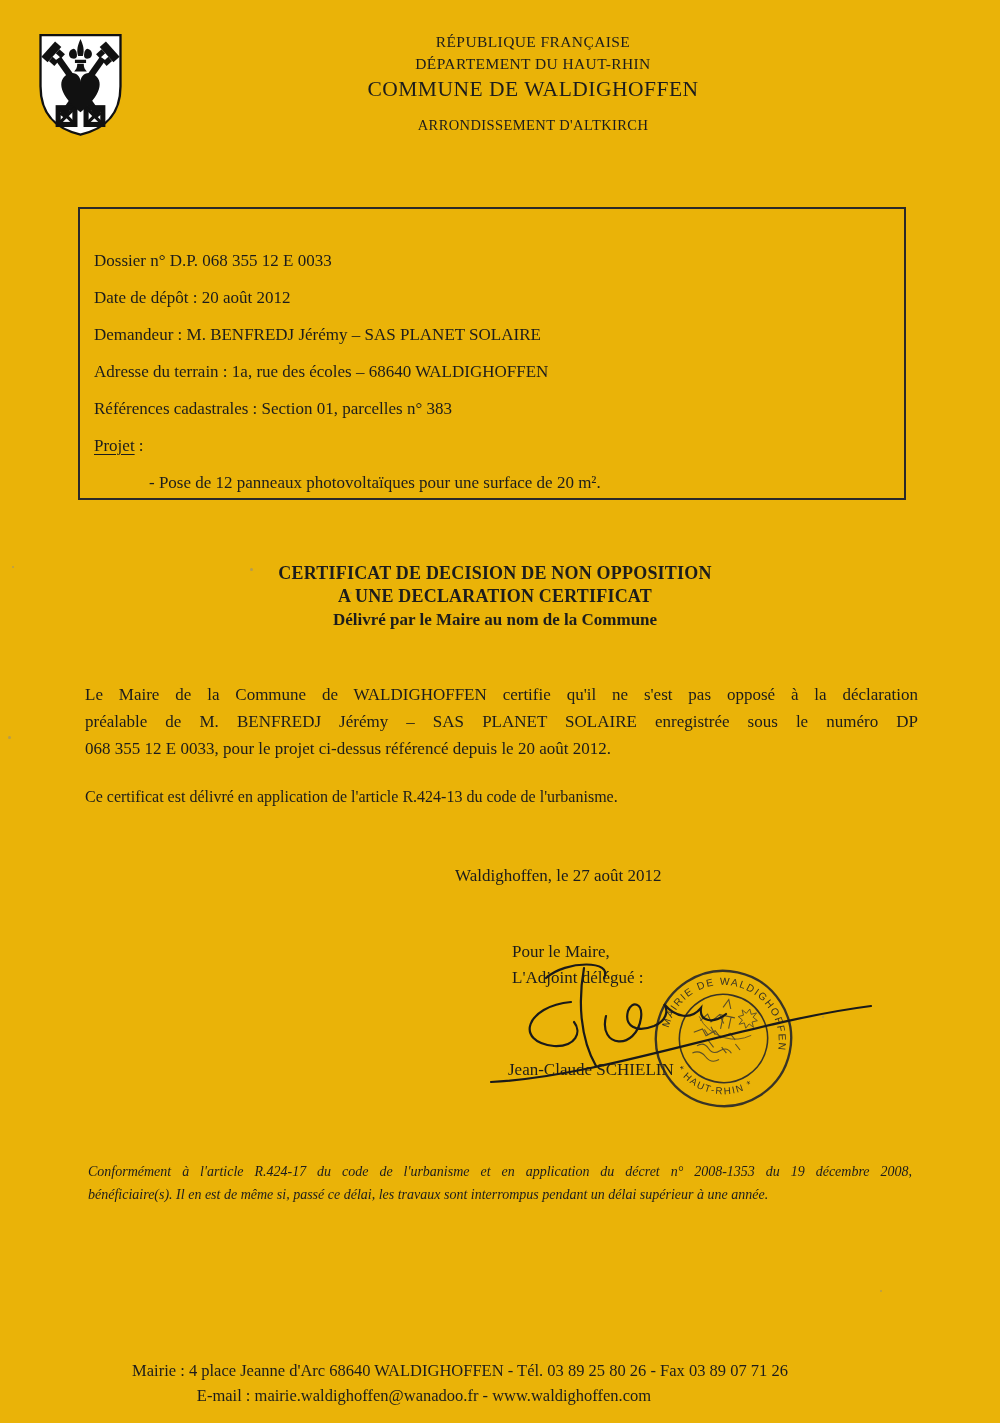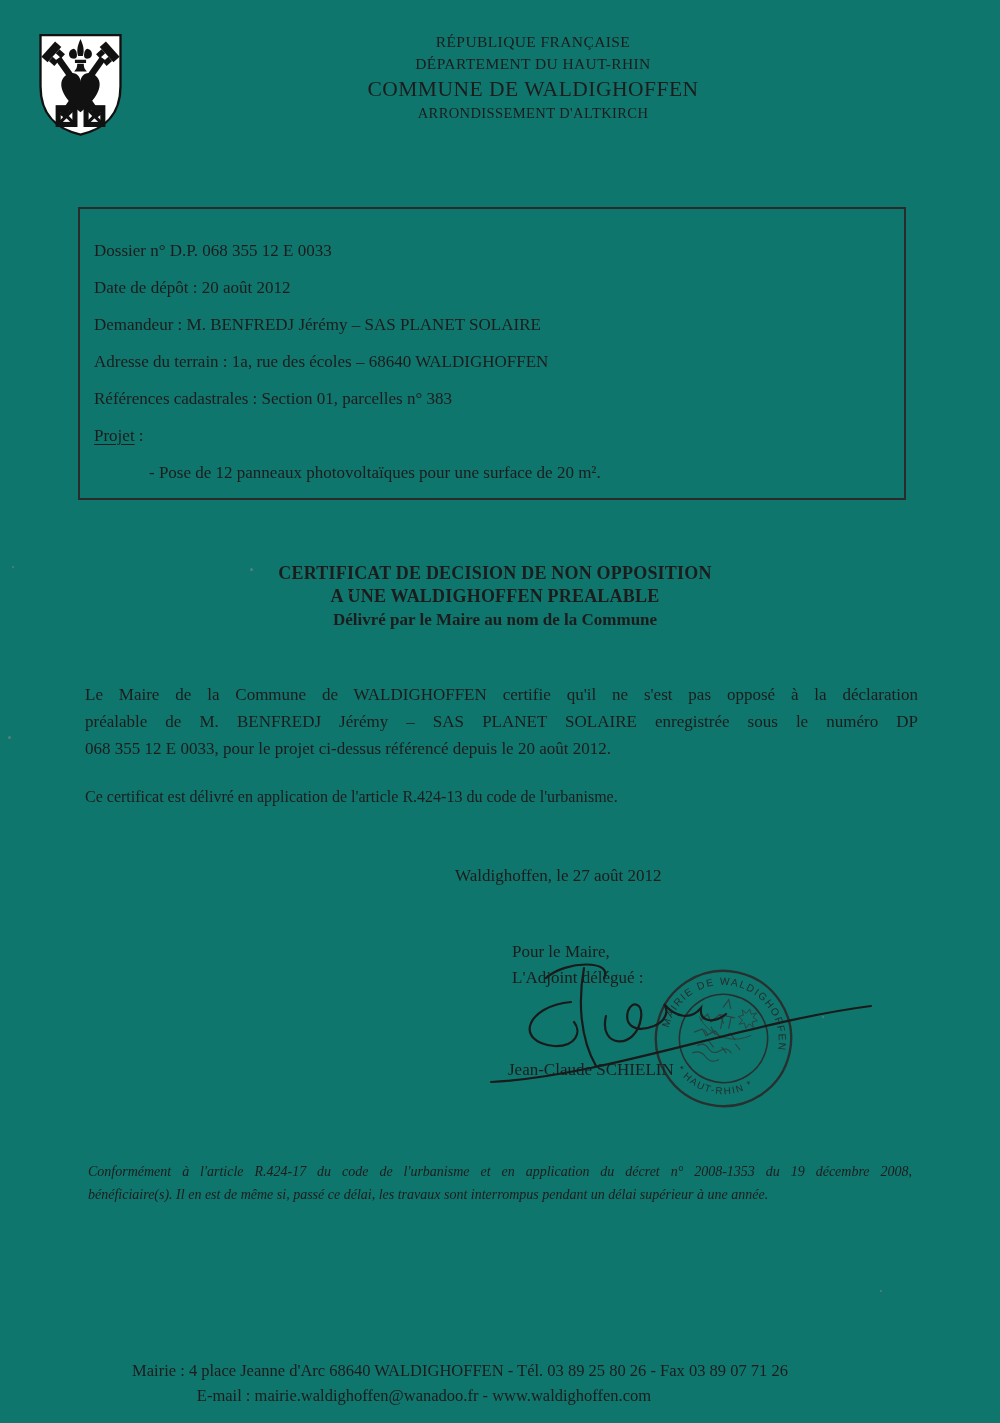--- a/index.html
+++ b/index.html
@@ -1,34 +1,34 @@
 <!DOCTYPE html>
 <html><head>
 <meta charset="utf-8">
 <style>
   html,body{margin:0;padding:0;background:#e8e8e8;}
   .page{
-    position:relative;width:1000px;height:1423px;background:#0f766e;
+    position:relative;width:1000px;height:1423px;background:#eab308;
     margin:0 auto;overflow:hidden;
     font-family:"Liberation Serif","DejaVu Serif",serif;
     color:#1c1c1c;
   }
   .abs{position:absolute;}
 
   
   .crest{left:34px;top:28px;width:93px;height:112px;}
   .header-text{left:133px;top:31px;width:800px;text-align:center;line-height:1.25;}
   .hline1,.hline2{font-size:15.5px;letter-spacing:.4px;line-height:22px;}
   .hline3{font-size:21.5px;letter-spacing:.5px;line-height:26px;margin-top:1px;}
-  .hline4{font-size:14.5px;letter-spacing:.4px;line-height:19px;margin-top:2px;}
+  .hline4{font-size:14.5px;letter-spacing:.4px;line-height:19px;margin-top:14px;}
 
   
   .dossier-box{
     left:78px;top:207px;width:828px;height:293px;box-sizing:border-box;
-    border:2px solid #2a2a2a;padding:30px 20px 0 14px;
+    border:2px solid #2a2a2a;padding:40px 20px 0 14px;
   }
   .box-line{font-size:17px;line-height:23px;margin-bottom:14px;white-space:nowrap;}
   .projet-label{text-decoration:underline;text-underline-offset:3px;}
   .projet-detail{padding-left:55px;}
 
   
   .cert-title{left:0;top:562px;width:990px;text-align:center;font-weight:bold;}
   .tline1,.tline2{font-size:18px;line-height:23px;letter-spacing:.2px;}
   .tline3{font-size:17px;line-height:23px;}
 
@@ -100,21 +100,21 @@
     <div class="box-line">Date de dépôt : 20 août 2012</div>
     <div class="box-line">Demandeur : M. BENFREDJ Jérémy – SAS PLANET SOLAIRE</div>
     <div class="box-line">Adresse du terrain : 1a, rue des écoles – 68640 WALDIGHOFFEN</div>
     <div class="box-line">Références cadastrales : Section 01, parcelles n° 383</div>
     <div class="box-line"><span class="projet-label">Projet</span><span> :</span></div>
     <div class="box-line projet-detail">- Pose de 12 panneaux photovoltaïques pour une surface de 20 m².</div>
   </div>
 
   <div class="abs cert-title">
     <div class="tline1">CERTIFICAT DE DECISION DE NON OPPOSITION</div>
-    <div class="tline2">A UNE WALDIGHOFFEN PREALABLE</div>
+    <div class="tline2">A UNE DECLARATION CERTIFICAT</div>
     <div class="tline3">Délivré par le Maire au nom de la Commune</div>
   </div>
 
   <div class="abs para1">
     <div class="jline">Le Maire de la Commune de WALDIGHOFFEN certifie qu'il ne s'est pas opposé à la déclaration</div>
     <div class="jline">préalable de M. BENFREDJ Jérémy – SAS PLANET SOLAIRE enregistrée sous le numéro DP</div>
     <div>068 355 12 E 0033, pour le projet ci-dessus référencé depuis le 20 août 2012.</div>
   </div>
   <div class="abs para2">Ce certificat est délivré en application de l'article R.424-13 du code de l'urbanisme.</div>
 

